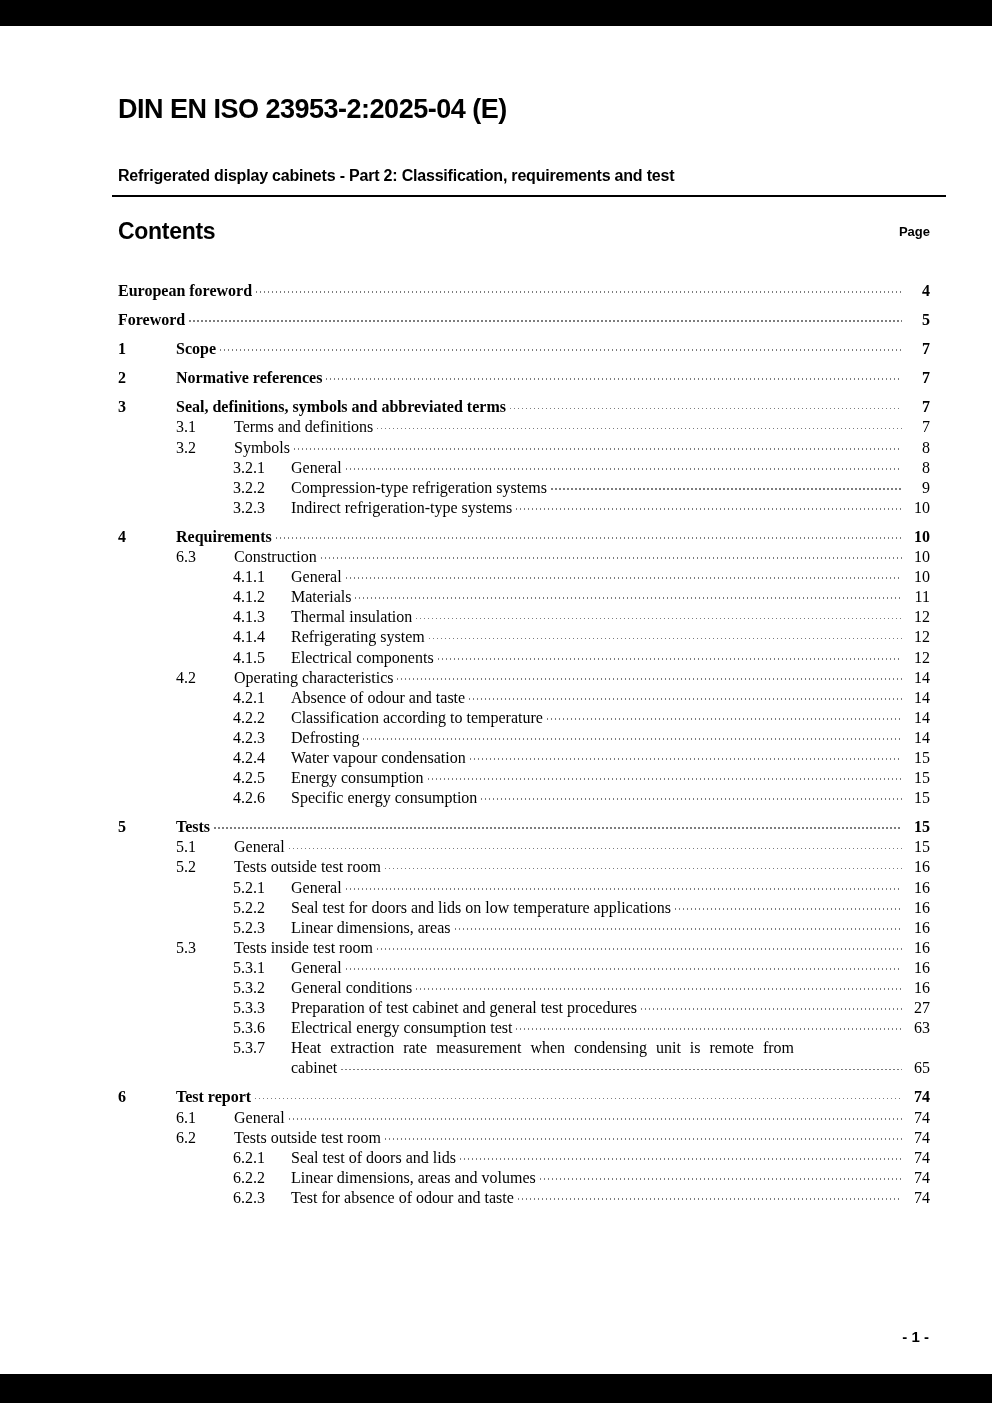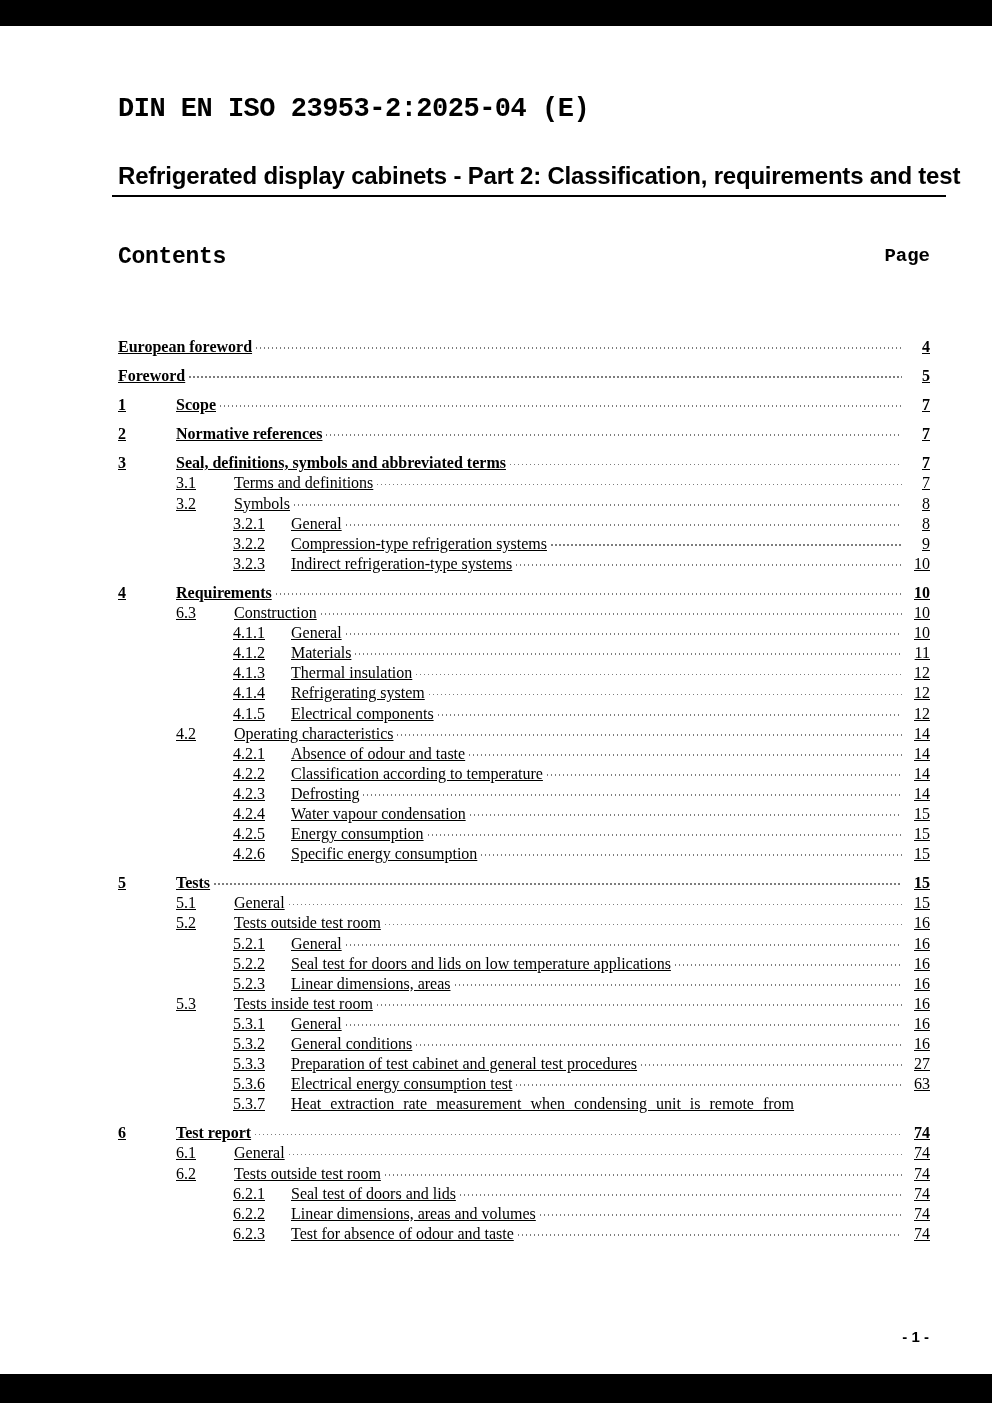--- a/index.html
+++ b/index.html
@@ -5,36 +5,36 @@
   html,body{margin:0;padding:0;}
   body{
     width:992px;height:1403px;position:relative;background:#ffffff;
     font-family:"Liberation Serif", serif;color:#000;overflow:hidden;
   }
   .scan-bar{position:absolute;left:0;right:0;background:#000;}
   .scan-bar.top{top:0;height:26px;}
   .scan-bar.bottom{bottom:0;height:29px;}
   .content{position:absolute;left:118px;top:0;width:812px;}
   .doc-code{
-    margin:93px 0 14px 0;font-family:Liberation Mono, monospace;font-weight:bold;
+    margin:93px 0 14px 0;font-family:Liberation Sans, sans-serif;font-weight:bold;
     font-size:27px;line-height:32px;letter-spacing:-0.5px;white-space:nowrap;
   }
   .doc-title{
     margin-top:37px;font-family:"Liberation Sans",sans-serif;font-weight:bold;
-    font-size:24px;line-height:27px;letter-spacing:-0.2px;
+    font-size:16px;line-height:27px;letter-spacing:-0.2px;
   }
   .doc-title span{display:block;white-space:nowrap;}
   .title-rule{margin-top:6px;margin-left:-6px;width:834px;height:2px;background:#000;}
   .contents-head{
-    margin-top:48px;display:flex;justify-content:space-between;align-items:flex-start;
-    font-family:Liberation Mono, monospace;font-weight:bold;
+    margin-top:22px;display:flex;justify-content:space-between;align-items:center;
+    font-family:Liberation Sans, sans-serif;font-weight:bold;
   }
   .contents-head .h{font-size:23px;line-height:24px;letter-spacing:-0.3px;}
-  .contents-head .p{font-size:19px;}
-  .toc{margin-top:68px;text-decoration:underline;}
+  .contents-head .p{font-size:13px;}
+  .toc{margin-top:38px;}
   .toc-row{display:flex;align-items:baseline;font-size:16px;line-height:20.1px;}
   .toc-row.b{font-weight:bold;margin-top:9px;}
   .toc-row.lv2{padding-left:58px;}
   .toc-row.lv3{padding-left:115px;}
   .num{flex:none;width:58px;}
   .ttl{flex:none;white-space:nowrap;}
   .ttl.justify{word-spacing:5px;}
   .leader{flex:1;position:relative;min-width:12px;}
   .leader::after{
     content:"";position:absolute;left:4px;right:4px;bottom:3px;height:1.8px;
@@ -267,20 +267,26 @@
       <div class="toc-row lv3">
         <span class="num">5.3.6</span>
         <span class="ttl">Electrical energy consumption test</span>
         <span class="leader"></span>
         <span class="pg">63</span>
       </div>
       <div class="toc-row lv3">
         <span class="num">5.3.7</span>
         <span class="ttl justify">Heat extraction rate measurement when condensing unit is remote from</span>
       </div>
+      <div class="toc-row lv3">
+        <span class="num"></span>
+        <span class="ttl">cabinet</span>
+        <span class="leader"></span>
+        <span class="pg">65</span>
+      </div>
       <div class="toc-row lv1 b">
         <span class="num">6</span>
         <span class="ttl">Test report</span>
         <span class="leader"></span>
         <span class="pg">74</span>
       </div>
       <div class="toc-row lv2">
         <span class="num">6.1</span>
         <span class="ttl">General</span>
         <span class="leader"></span>

